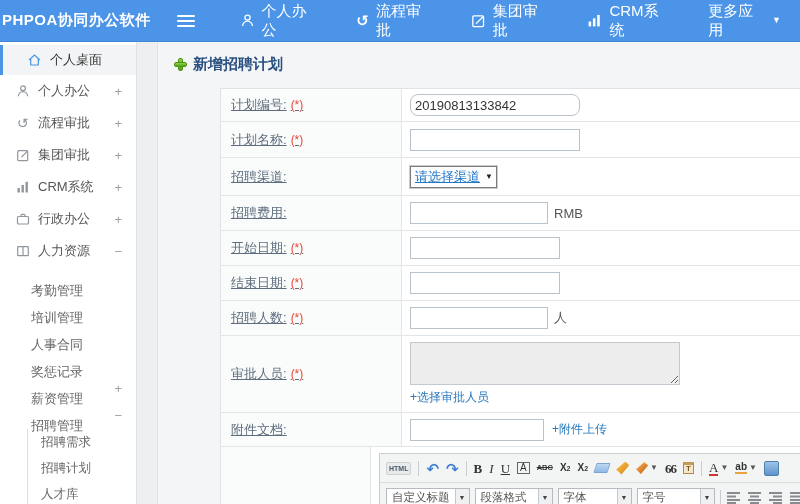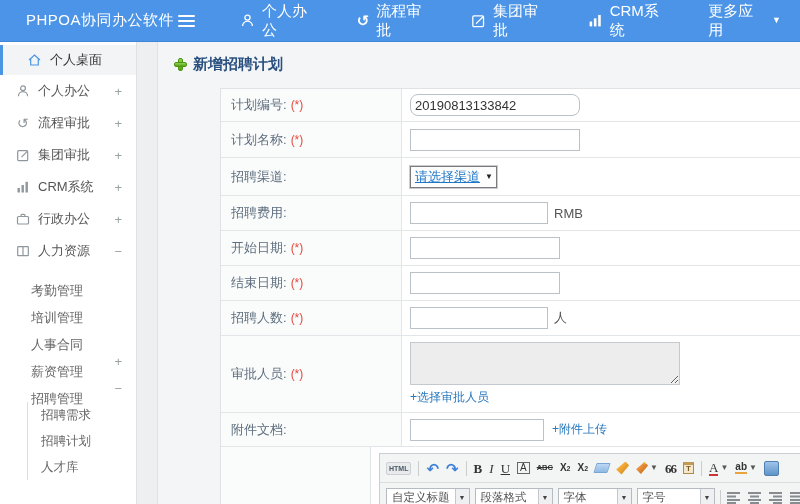--- a/index.html
+++ b/index.html
@@ -3,21 +3,21 @@
 <meta charset="utf-8">
 <style>
   html,body{margin:0;padding:0;}
   body{width:800px;height:504px;overflow:hidden;background:#edeff0;
        font-family:"Liberation Sans","DejaVu Sans",sans-serif;-webkit-font-smoothing:antialiased;}
   .root{position:relative;width:800px;height:504px;overflow:hidden;}
 
   
   .topbar{height:42px;background:#4b94e7;border-bottom:1px solid #3d86d8;
           display:flex;align-items:center;color:#fff;box-sizing:border-box;}
-  .brand{padding-left:26px;width:182px;font-size:15px;font-weight:normal;letter-spacing:.5px;box-sizing:border-box;}
+  .brand{padding-left:2px;width:182px;font-size:15px;font-weight:bold;letter-spacing:.5px;box-sizing:border-box;}
   .hamburger{width:18px;display:flex;flex-direction:column;gap:3px;cursor:pointer;margin-right:26px;}
   .hamburger i{display:block;height:2px;background:#fff;border-radius:1px;}
   .tnav{display:flex;align-items:center;}
   .tni{display:flex;align-items:center;gap:7px;padding:0 19px;font-size:15px;cursor:pointer;height:42px;}
   .tni svg{display:block;}
   .caret{font-size:9px;line-height:1;}
 
   
   .layout{display:flex;height:462px;}
   .sidebar{width:137px;background:#fff;border-right:1px solid #dfe2e4;box-sizing:border-box;overflow:hidden;}
@@ -43,21 +43,21 @@
   .plus{position:relative;width:13px;height:13px;}
   .plus i{position:absolute;background:linear-gradient(#8ed34f,#58a416);border:1px solid #4e9312;border-radius:2px;box-sizing:border-box;}
   .plus i.v{left:4px;top:0;width:5px;height:13px;}
   .plus i.h{left:0;top:4px;width:13px;height:5px;}
   .ctitle .tx{font-size:15px;font-weight:bold;color:#2a5080;}
 
   
   .ftable{position:absolute;left:62px;top:46px;width:760px;border:1px solid #dfe3e5;border-bottom:none;background:#fff;}
   .frow{display:flex;border-bottom:1px solid #e3e6e8;}
   .fl{width:181px;box-sizing:border-box;background:#fafbfb;border-right:1px solid #e3e6e8;
-      display:flex;align-items:center;padding-left:10px;font-size:13px;color:#5e6e7e;}
+      display:flex;align-items:center;padding-left:10px;font-size:13px;color:#5e6e7e;text-decoration:underline;}
   .fl .req{color:#e5493c;font-size:12px;margin-left:4px;}
   .fv{flex:1;display:flex;align-items:center;padding:5px 8px;background:#fff;font-size:13px;color:#444;}
   .inp{height:20px;border:1px solid #bac2c9;background:#fff;padding:0 4px;font-size:13px;color:#333;
        font-family:"Liberation Sans",sans-serif;}
   .suffix{margin-left:6px;color:#555;font-size:13px;}
   .alink{color:#2878bd;font-size:12px;text-decoration:none;cursor:pointer;}
   .selbox{display:inline-flex;align-items:center;border:1px solid #7b7b7b;background:#fdfdfd;
           padding:1px 3px 1px 4px;box-shadow:0 0 0 1px #c9cdd1;cursor:pointer;}
   .selbox .st{color:#2077c8;text-decoration:underline;font-size:13px;}
   .selbox .sa{font-size:8px;color:#222;margin-left:5px;}
@@ -227,20 +227,23 @@
       <div class="ssi">
         <span class="lb">考勤管理</span>
         </div>
       <div class="ssi">
         <span class="lb">培训管理</span>
         </div>
       <div class="ssi">
         <span class="lb">人事合同</span>
         </div>
       <div class="ssi">
+        <span class="lb">奖惩记录</span>
+        </div>
+      <div class="ssi">
         <span class="lb">薪资管理</span>
         <span class="xp">+</span>
         </div>
       <div class="ssi">
         <span class="lb">招聘管理</span>
         <span class="xp">−</span>
         </div>
 
       <div class="sss-wrap">
         <div class="sss">招聘需求</div>

